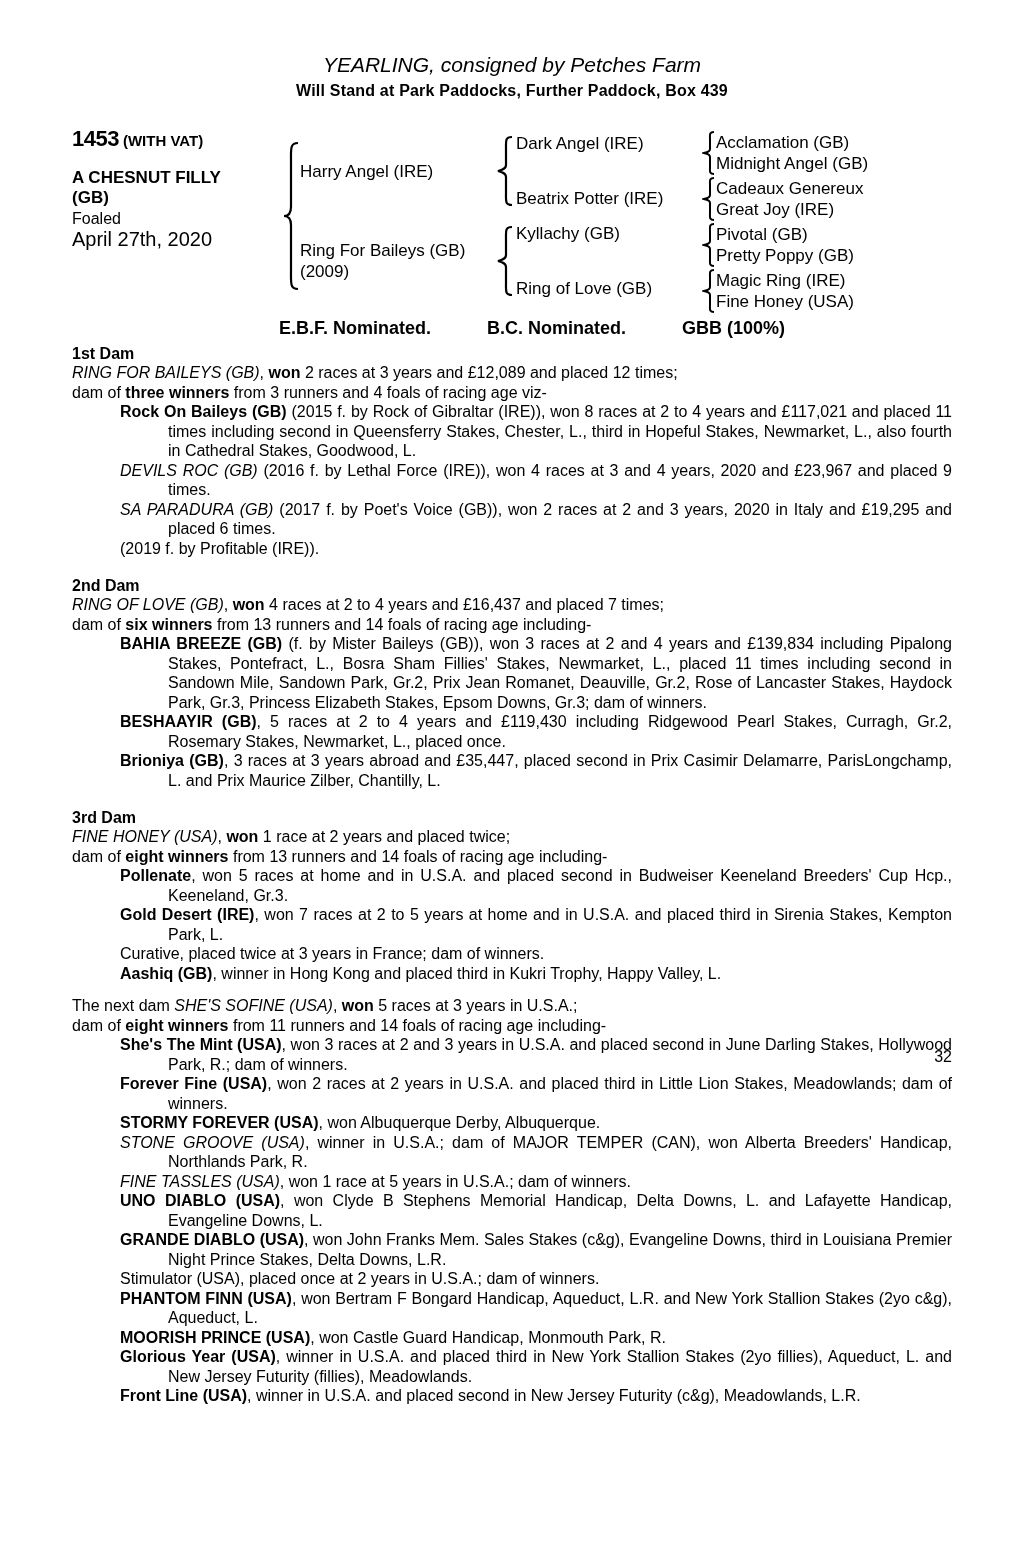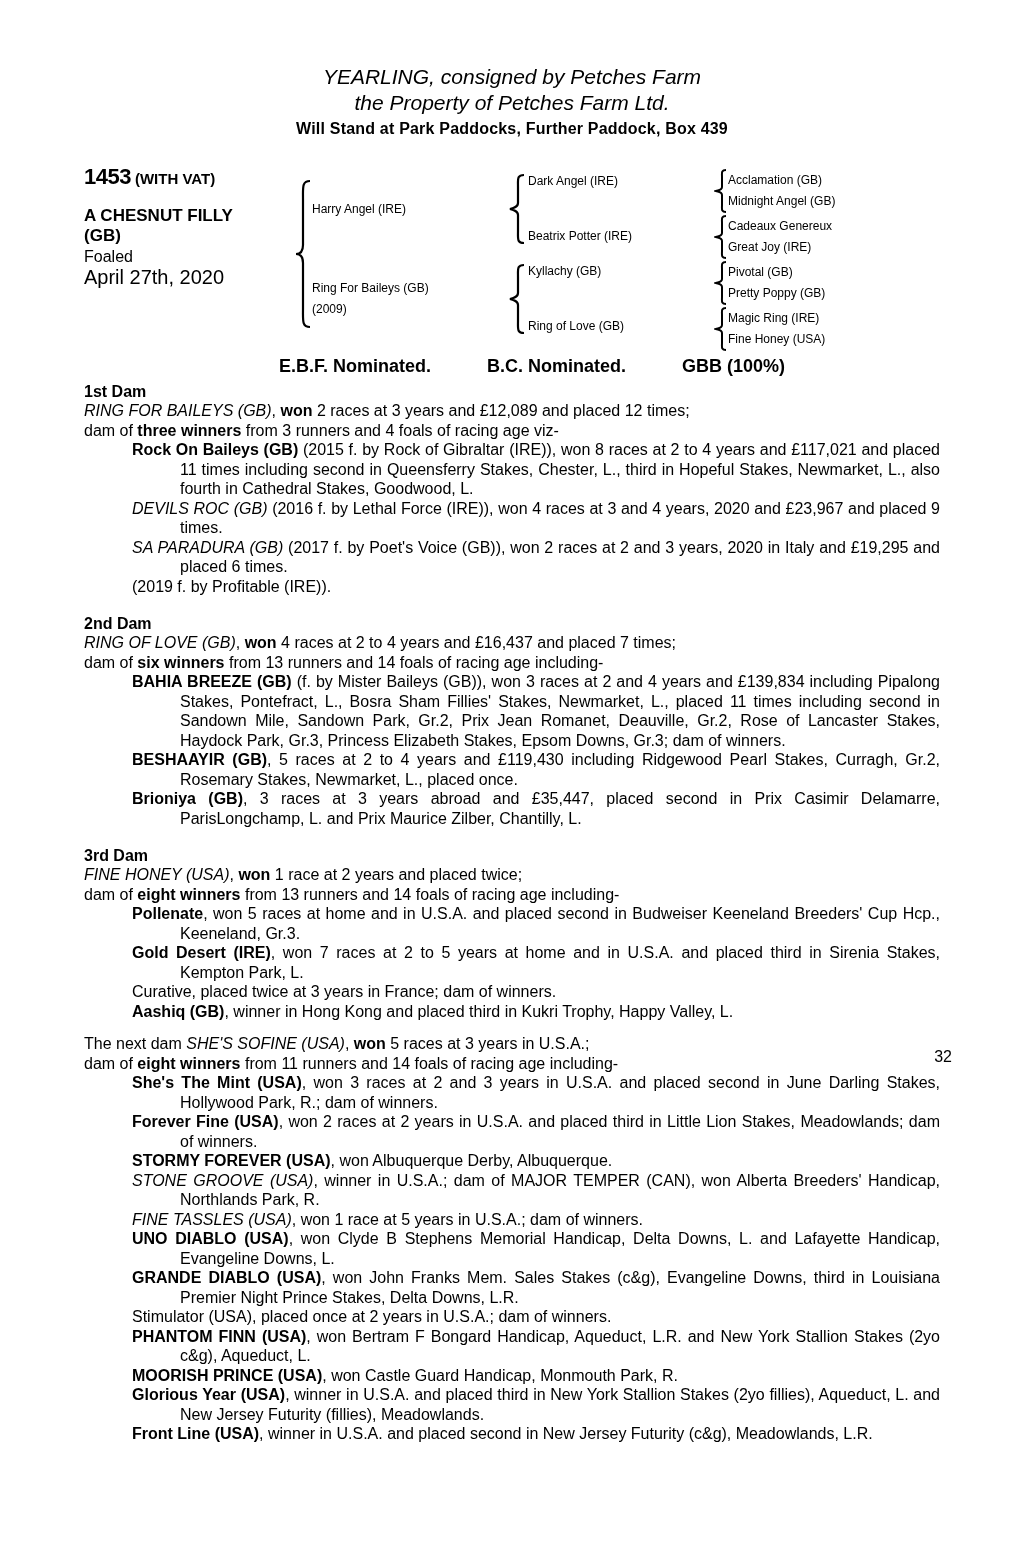--- a/index.html
+++ b/index.html
@@ -11,21 +11,21 @@
     width: 1024px;
     height: 1558px;
     font-family: "Liberation Sans", sans-serif;
     color: #000000;
     position: relative;
   }
   .page {
     position: relative;
     width: 1024px;
     height: 1102px;
-    padding: 12px;
+    padding: 0;
     box-sizing: border-box;
   }
   .content {
     padding: 52px 72px 0 72px;
   }
 
   
   .hdr {
     text-align: center;
     font-style: italic;
@@ -95,21 +95,21 @@
     justify-content: center;
   }
   .brace svg { display: block; }
 
   .ped-col {
     display: flex;
     flex-direction: column;
     justify-content: space-around;
   }
   .ped-cell {
-    font-size: 12px;
+    font-size: 17px;
     line-height: 21px;
   }
   .ped-col2 { width: 196px; flex: 0 0 196px; }
   .ped-col3 { width: 186px; flex: 0 0 186px; }
 
   .sire-group, .dam-group {
     display: flex;
     align-items: center;
     height: 50%;
   }
@@ -159,21 +159,20 @@
   }
 </style>
 </head>
 <body>
 
 <div class="page">
   <div class="content">
 
     <div class="hdr">
       <div>YEARLING, consigned by Petches Farm</div>
-      <div class="hdr-line2">the Property of Petches Farm Ltd.</div>
     </div>
     <div class="hdr-stand">Will Stand at Park Paddocks, Further Paddock, Box 439</div>
 
     <div class="ped">
 
       <div class="ped-left">
         <div class="lot-line">
           <span class="lot-no">1453</span>
           <span class="lot-vat">(WITH VAT)</span>
         </div>

